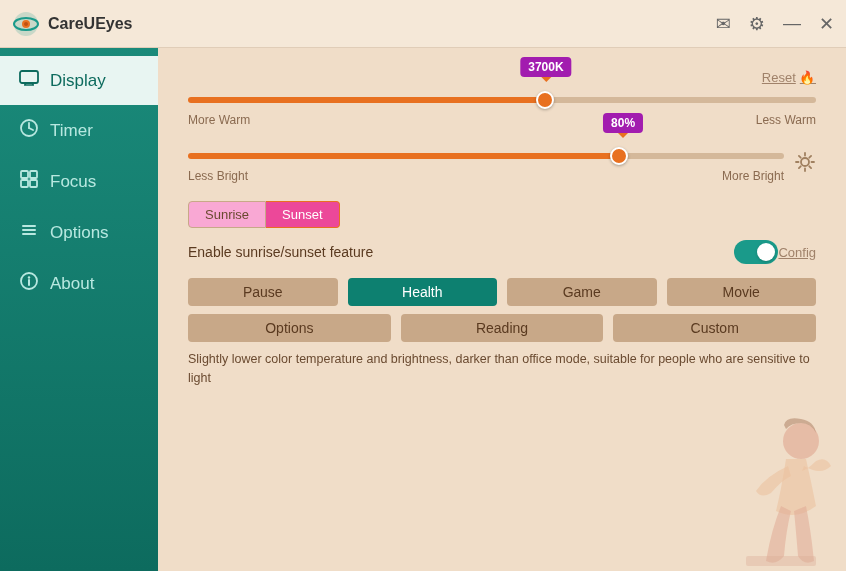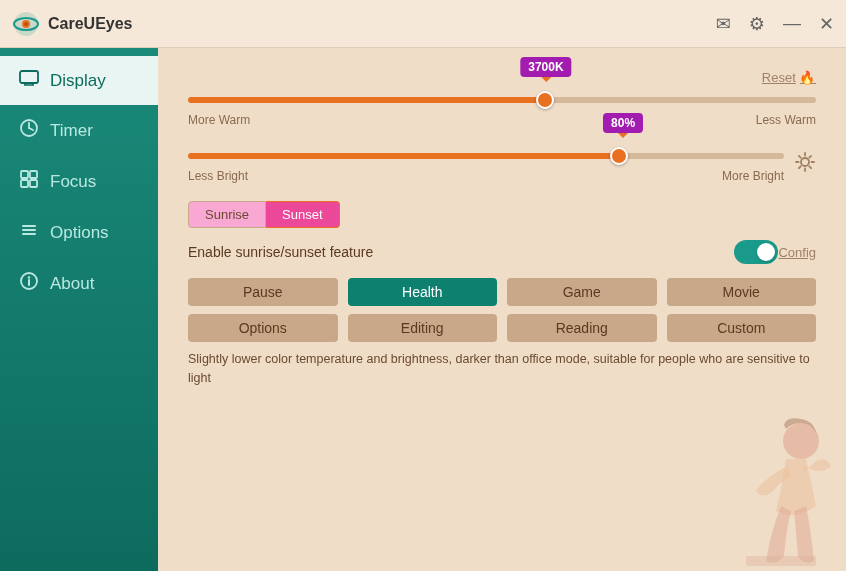--- a/index.html
+++ b/index.html
@@ -440,21 +440,20 @@
 
     <div class="mode-buttons-section">
       <div class="mode-row">
         <button class="mode-btn">Pause</button>
         <button class="mode-btn active">Health</button>
         <button class="mode-btn">Game</button>
         <button class="mode-btn">Movie</button>
       </div>
       <div class="mode-row">
         <button class="mode-btn">Options</button>
-        <button class="mode-btn">Editing</button>
         <button class="mode-btn">Reading</button>
         <button class="mode-btn">Custom</button>
       </div>
     </div>
 
     <p class="description-text">Slightly lower color temperature and brightness, darker than office mode, suitable for people who are sensitive to light</p>
 
     <div class="deco-figure">
       <svg viewBox="0 0 120 200" width="120" height="200">
 

